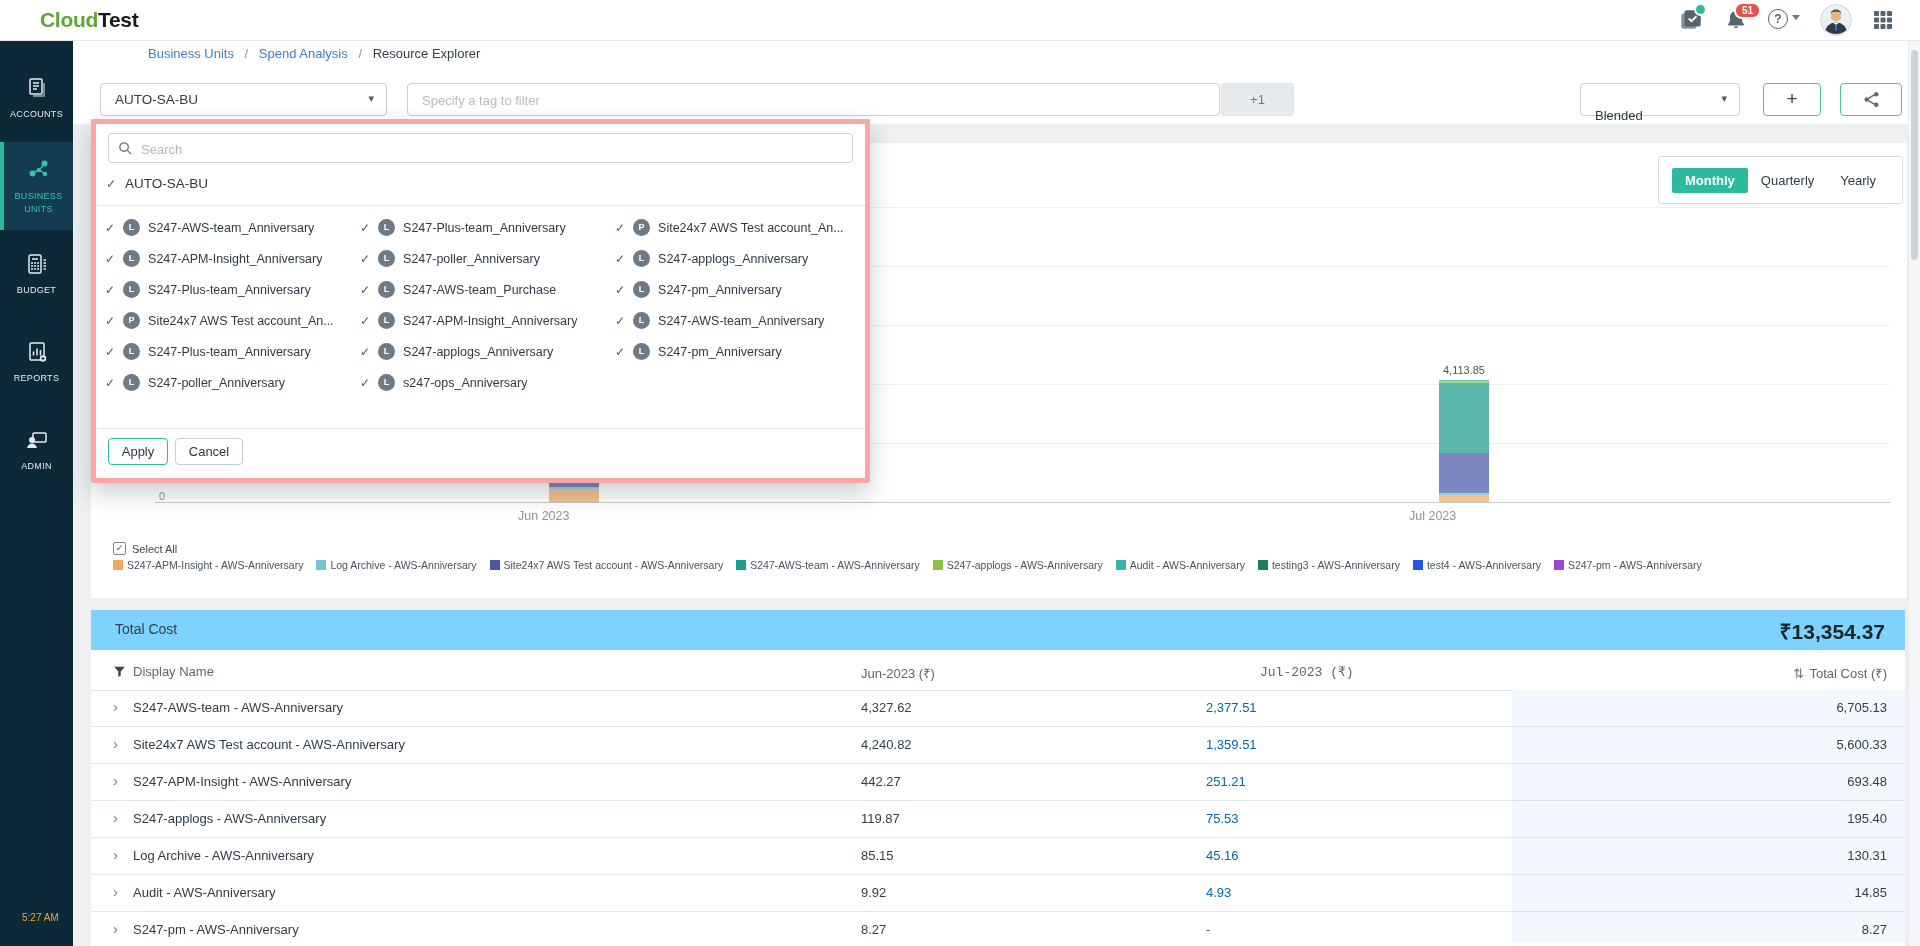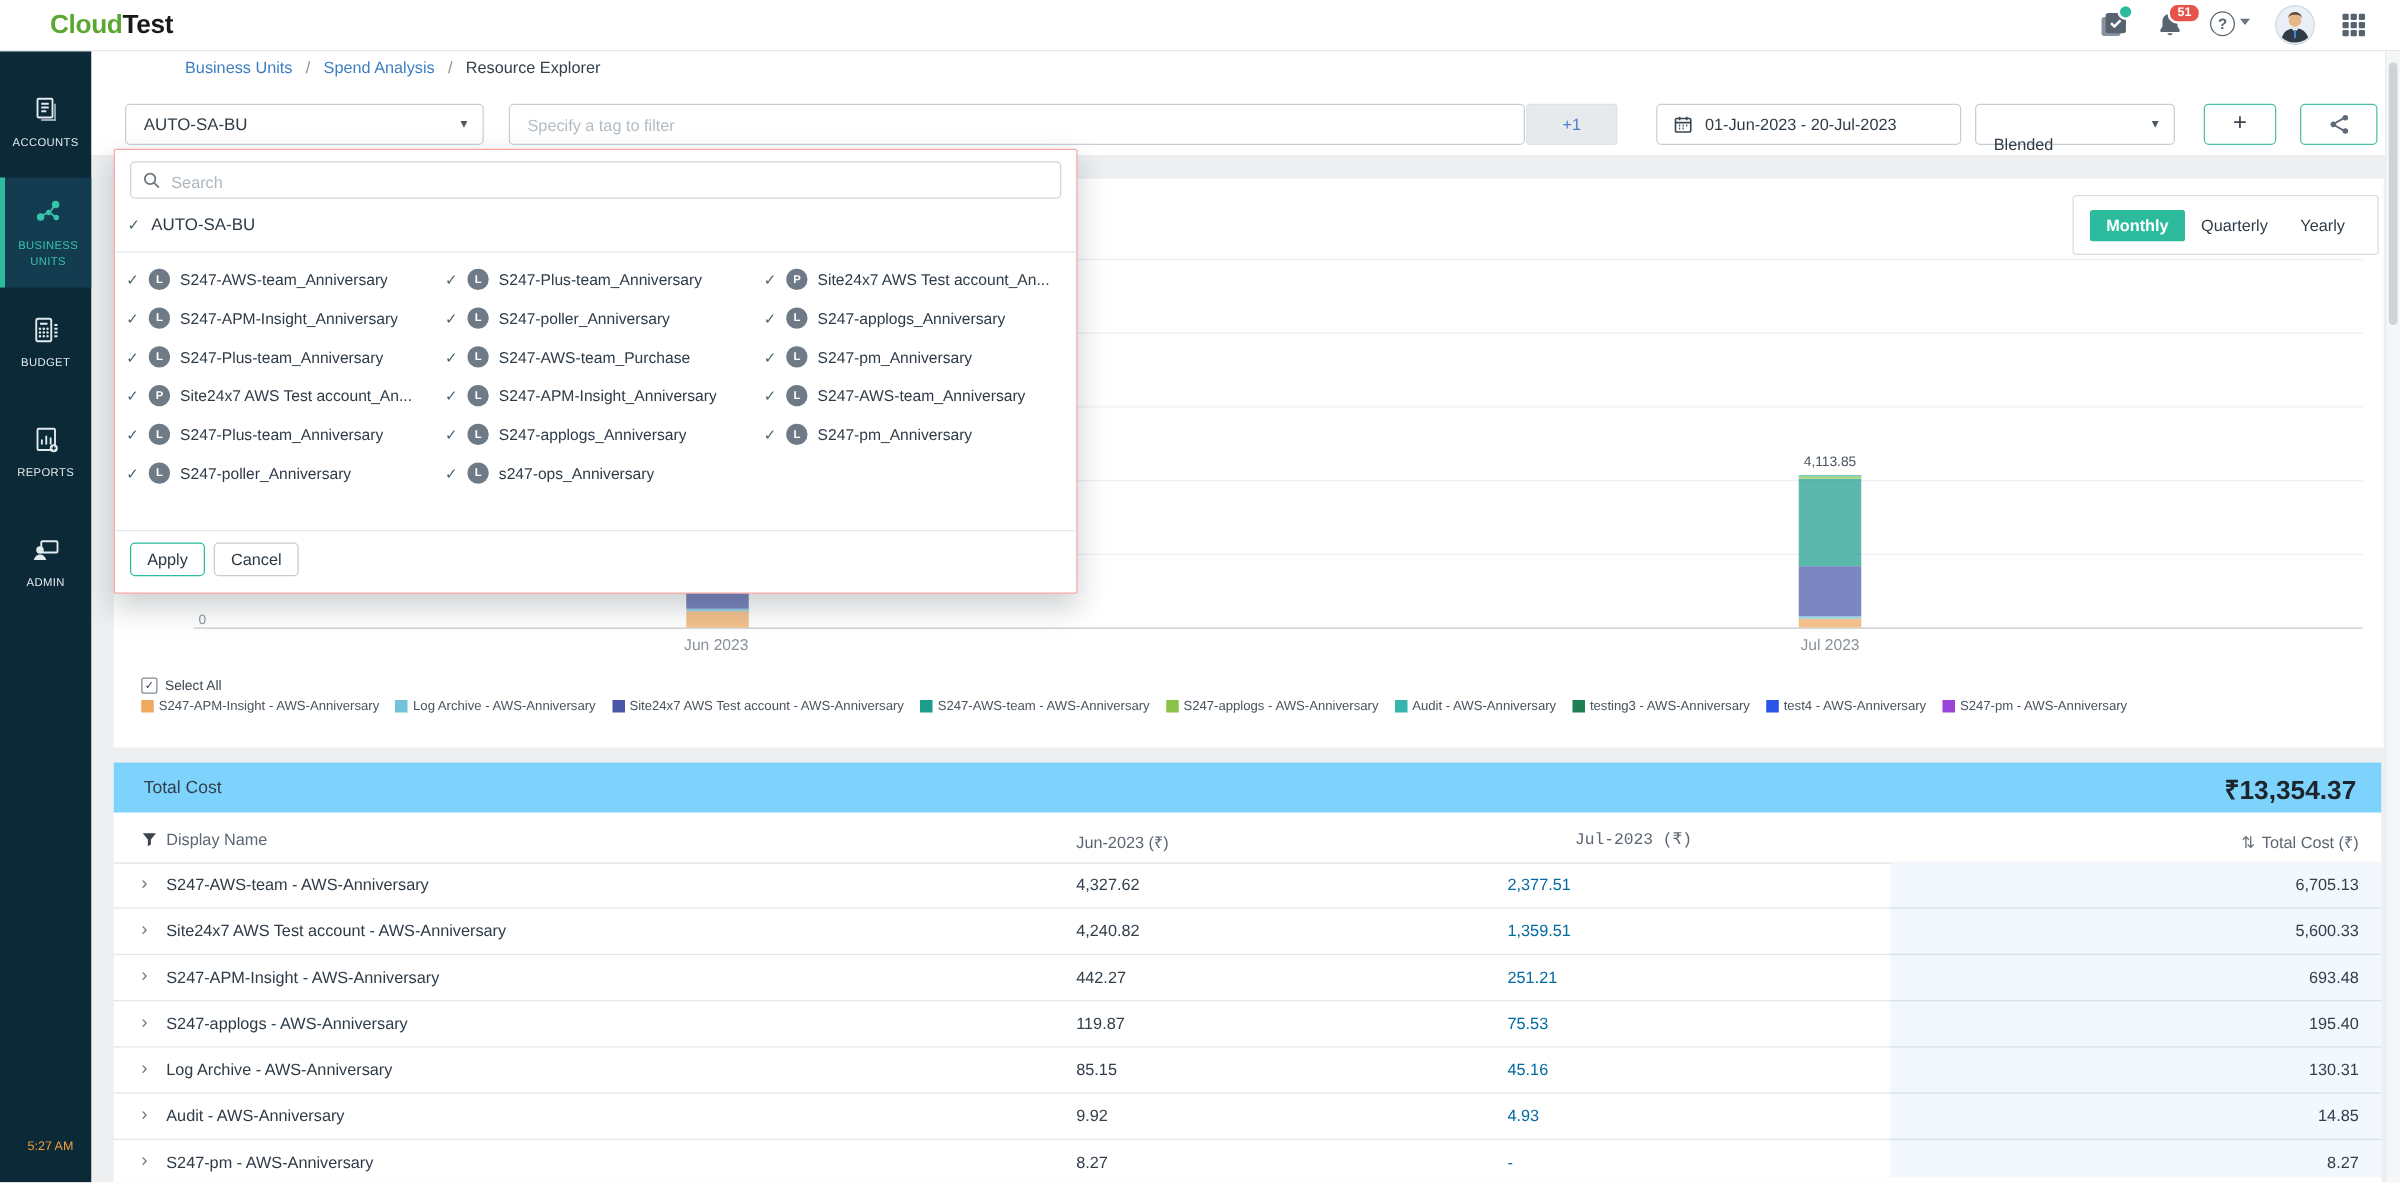--- a/index.html
+++ b/index.html
@@ -66,21 +66,21 @@
   .ptoggle{position:absolute;left:1567px;top:13px;height:48px;box-sizing:border-box;border:1px solid #d9dde1;border-radius:3px;background:#fff;display:flex;align-items:center;padding:13px;}
   .ptab{font-size:13px;padding:5px 13px;border-radius:2px;color:#2e3b47;cursor:pointer;}
   .ptab.active{background:#2cbb9c;color:#fff;font-weight:bold;}
   .plot{position:absolute;left:64px;top:57px;width:1735px;height:303px;}
   .gline{position:absolute;left:0;width:100%;height:1px;background:#eef0f2;}
   .gbase{position:absolute;left:0;bottom:0;width:100%;height:1px;background:#c6cacd;}
   .bar{position:absolute;bottom:1px;width:50px;}
   .seg{position:absolute;left:0;width:100%;opacity:.72;}
   .bar-total{position:absolute;left:-25px;width:100px;text-align:center;font-size:11px;color:#4a5560;}
   .ylab0{position:absolute;left:52px;top:347px;width:22px;text-align:right;font-size:11px;color:#8a939c;}
-  .xlab{position:absolute;top:366px;width:110px;text-align:center;font-size:12.5px;color:#8a939c;}
+  .xlab{position:absolute;top:366px;width:110px;text-align:left;font-size:12.5px;color:#8a939c;}
   .xlab.jun{left:427px;}
   .xlab.jul{left:1318px;}
 
   
   .sel-all{position:absolute;left:22px;top:399px;display:flex;align-items:center;gap:6px;font-size:11px;color:#3c4854;cursor:pointer;}
   .cbox{width:11px;height:11px;border:1px solid #7e8892;border-radius:2px;font-size:9px;line-height:11px;text-align:center;color:#3c4854;background:#fff;}
   .legend{position:absolute;left:22px;top:413px;width:1770px;display:flex;flex-wrap:nowrap;gap:13px;align-items:center;height:18px;}
   .leg-item{display:flex;align-items:center;gap:4px;font-size:10.5px;color:#49535e;white-space:nowrap;cursor:pointer;}
   .sw{width:10px;height:10px;display:inline-block;}
 
@@ -98,21 +98,21 @@
   .col4-tint{position:absolute;left:1421px;top:80px;width:393px;height:252px;background:#f2f8fd;}
   .tbody{position:absolute;left:0;top:80px;width:1814px;}
   .trow{position:relative;height:36px;border-bottom:1px solid rgba(120,144,170,.22);font-size:13px;cursor:pointer;}
   .trow .chev{position:absolute;left:22px;top:8px;font-size:15px;color:#717b84;}
   .trow .cname{position:absolute;left:42px;top:10px;color:#2e3b47;}
   .trow .cjun{position:absolute;left:770px;top:10px;color:#33404c;}
   .trow .cjul{position:absolute;left:1115px;top:10px;color:#0369a1;}
   .trow .ctot{position:absolute;right:18px;top:10px;color:#33404c;}
 
   
-  .bu-panel{position:absolute;left:91px;top:119px;width:769px;height:354px;background:#fff;border:1px solid #fca5a5;border-radius:2px;box-shadow:0 10px 24px rgba(20,30,40,.22);z-index:40;}
+  .bu-panel{position:absolute;left:91px;top:119px;width:769px;height:354px;background:#fff;border:5px solid #fca5a5;border-radius:2px;box-shadow:0 10px 24px rgba(20,30,40,.22);z-index:40;}
   .bu-search{position:absolute;left:12px;top:9px;width:745px;height:30px;box-sizing:border-box;border:1px solid #cdd3d8;border-radius:4px;}
   .bu-search svg{position:absolute;left:9px;top:7px;}
   .bu-search input{position:absolute;left:30px;top:0;width:700px;height:28px;border:none;outline:none;font-size:13px;font-family:"Liberation Sans",sans-serif;color:#2e3b47;background:transparent;}
   .bu-search input::placeholder{color:#aeb6bd;}
   .bu-group{position:absolute;left:10px;top:52px;display:flex;align-items:center;gap:9px;font-size:13.5px;color:#2c3944;cursor:pointer;}
   .chk{color:#47626f;font-size:12px;}
   .bu-div{position:absolute;left:0;top:81px;width:100%;height:1px;background:#e4e7ea;}
   .bu-grid{position:absolute;left:9px;top:88px;width:752px;display:grid;grid-template-columns:255px 255px auto;grid-auto-rows:31px;align-items:center;}
   .bu-item{display:flex;align-items:center;gap:8px;cursor:pointer;}
   .bdg{width:17px;height:17px;border-radius:50%;background:#6e7a85;color:#fff;font-size:9px;font-weight:bold;text-align:center;line-height:17px;flex:0 0 17px;}
@@ -239,30 +239,20 @@
   </div>
 
   <div class="tb bu-select">
     <span class="val">AUTO-SA-BU</span>
     <span class="caret">▾</span>
   </div>
   <div class="tb tag-input">
     <input type="text" placeholder="Specify a tag to filter" style="">
   </div>
   <div class="tb tag-more">+1</div>
-  <div class="tb date-field">
-    <span class="cal">
-      <svg width="15" height="15" viewBox="0 0 16 16" fill="none" stroke="#3a4550" stroke-width="1.4">
-        <rect x="1.5" y="3" width="13" height="11.5" rx="1"></rect>
-          <path d="M1.5 6.5h13M5 1.5v3M11 1.5v3"></path>
-        <path d="M4.5 9h1M7.5 9h1M10.5 9h1M4.5 11.5h1M7.5 11.5h1" stroke-width="1.6"></path>
-      </svg>
-    </span>
-    <span class="dtxt">01-Jun-2023 - 20-Jul-2023</span>
-  </div>
   <div class="tb blend-select">
     <span class="val">Blended</span>
     <span class="caret">▾</span>
   </div>
   <div class="tb btn-teal add-btn">+</div>
   <div class="tb btn-teal share-btn">
     <svg width="17" height="17" viewBox="0 0 16 16" fill="#5f6a75">
       <path d="M5 7l6-3.5M5 9l6 3.5" stroke="#5f6a75" stroke-width="1.4" fill="none"></path>
       <circle cx="12.5" cy="3" r="2.1"></circle>
         <circle cx="3.5" cy="8" r="2.1"></circle>

